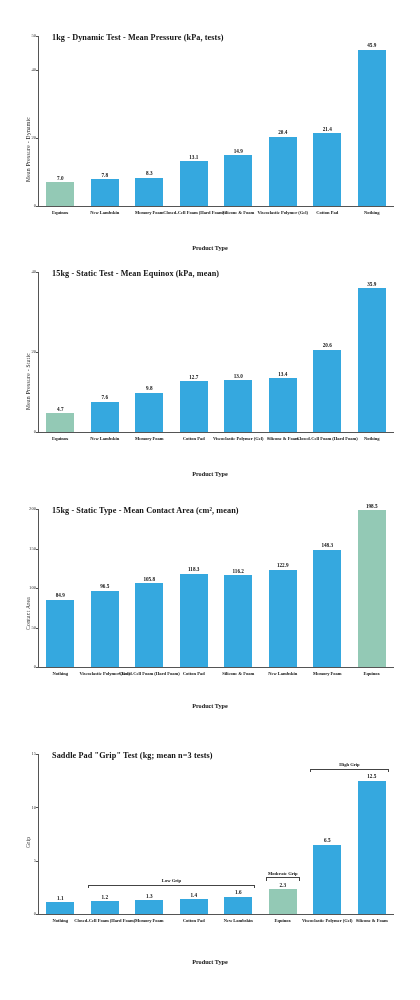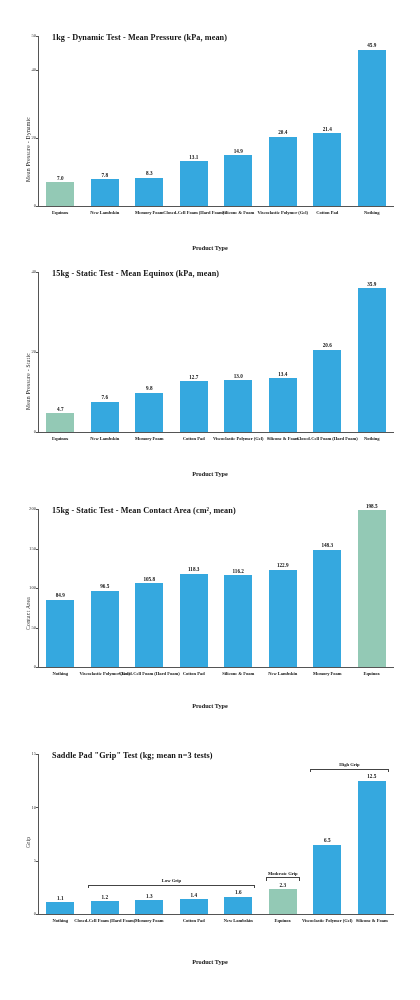--- a/index.html
+++ b/index.html
@@ -85,21 +85,21 @@
     position:absolute;left:0;top:-6.5px;width:100%;text-align:center;
     font-size:4.6px;font-weight:bold;color:#111;font-family:"Liberation Serif", serif;white-space:nowrap;
   }
 </style>
 </head>
 <body>
 
 <div class="page">
 
   <div class="chart-block" style="position:absolute;left:0;top:22px;width:420px;height:230px;">
-    <div class="chart-title" style="left:52px;top:11px;">1kg - Dynamic Test - Mean Pressure (kPa, mean)</div>
+    <div class="chart-title" style="left:52px;top:11px;">1kg - Dynamic Test - Mean Pressure (kPa, tests)</div>
     <div class="ylabel" style="left:25px;top:160px;">Mean Pressure - Dynamic</div>
     <div class="plot" style="left:38px;top:14px;width:356px;height:170px;">
         <div class="axis-y" style="height: 170px;"></div>
         <div class="axis-x" style="top: 170px; width: 356px;"></div>
         <div class="ytick" style="left: -14px; width: 12px; top: 167.4px;">0</div>
         <div class="ytick-mark" style="left: -2.5px; top: 170px;"></div>
         <div class="ytick" style="left: -14px; width: 12px; top: 99.4px;">20</div>
         <div class="ytick-mark" style="left: -2.5px; top: 102px;"></div>
         <div class="ytick" style="left: -14px; width: 12px; top: 31.4px;">40</div>
         <div class="ytick-mark" style="left: -2.5px; top: 34px;"></div>
@@ -199,21 +199,21 @@
         <div class="barwrap" style="left: 319.955px; width: 27.59px; height: 160px; top: 0px; position: absolute;">
           <div class="bar" style="height: 143.6px; background: rgb(53, 168, 223);"></div>
           <div class="bar-value" style="bottom: 145.1px;">35.9</div>
           <div class="cat-label" style="top: 164px;">Nothing</div>
         </div>
       </div>
     <div class="xlabel" style="top:212px;">Product Type</div>
   </div>
 
   <div class="chart-block" style="position:absolute;left:0;top:495px;width:420px;height:225px;">
-    <div class="chart-title" style="left:52px;top:11px;">15kg - Static Test - Mean Contact Area (cm², mean)</div>
+    <div class="chart-title" style="left:52px;top:11px;">15kg - Static Type - Mean Contact Area (cm², mean)</div>
     <div class="ylabel" style="left:25px;top:135px;">Contact Area</div>
     <div class="plot" style="left:38px;top:14px;width:356px;height:158px;">
         <div class="axis-y" style="height: 158px;"></div>
         <div class="axis-x" style="top: 158px; width: 356px;"></div>
         <div class="ytick" style="left: -14px; width: 12px; top: 155.4px;">0</div>
         <div class="ytick-mark" style="left: -2.5px; top: 158px;"></div>
         <div class="ytick" style="left: -14px; width: 12px; top: 115.9px;">50</div>
         <div class="ytick-mark" style="left: -2.5px; top: 118.5px;"></div>
         <div class="ytick" style="left: -14px; width: 12px; top: 76.4px;">100</div>
         <div class="ytick-mark" style="left: -2.5px; top: 79px;"></div>

